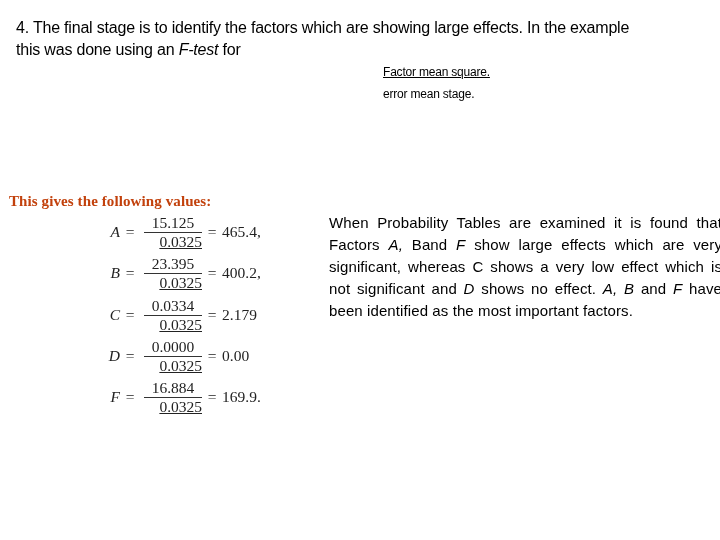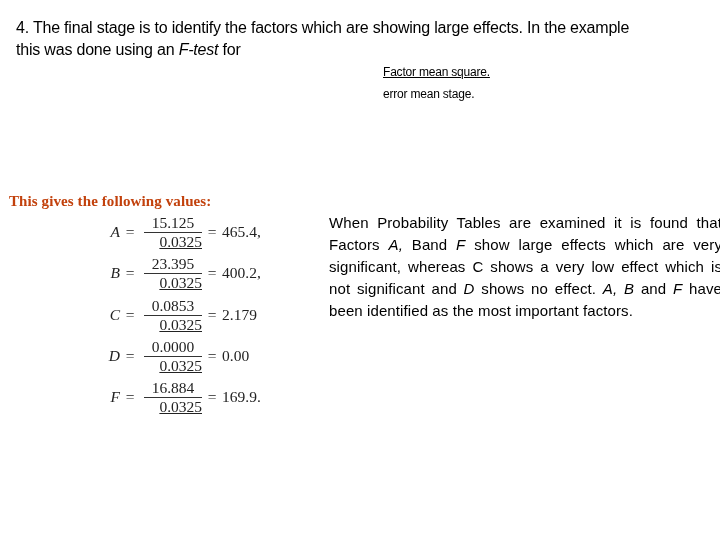--- a/index.html
+++ b/index.html
@@ -55,21 +55,21 @@
     <span class="fd">0.0325</span>
   </span>
   <span class="eqs">=</span>
   <span class="res">400.2,</span>
 </div>
 
 <div class="eq serif" style="top:295px;">
   <span class="var">C</span>
   <span class="eqs">=</span>
   <span class="frac">
-    <span class="fn">0.0853</span>
+    <span class="fn">0.0334</span>
     <span class="fd">0.0325</span>
   </span>
   <span class="eqs">=</span>
   <span class="res">2.179</span>
 </div>
 
 <div class="eq serif" style="top:336px;">
   <span class="var">D</span>
   <span class="eqs">=</span>
   <span class="frac">

